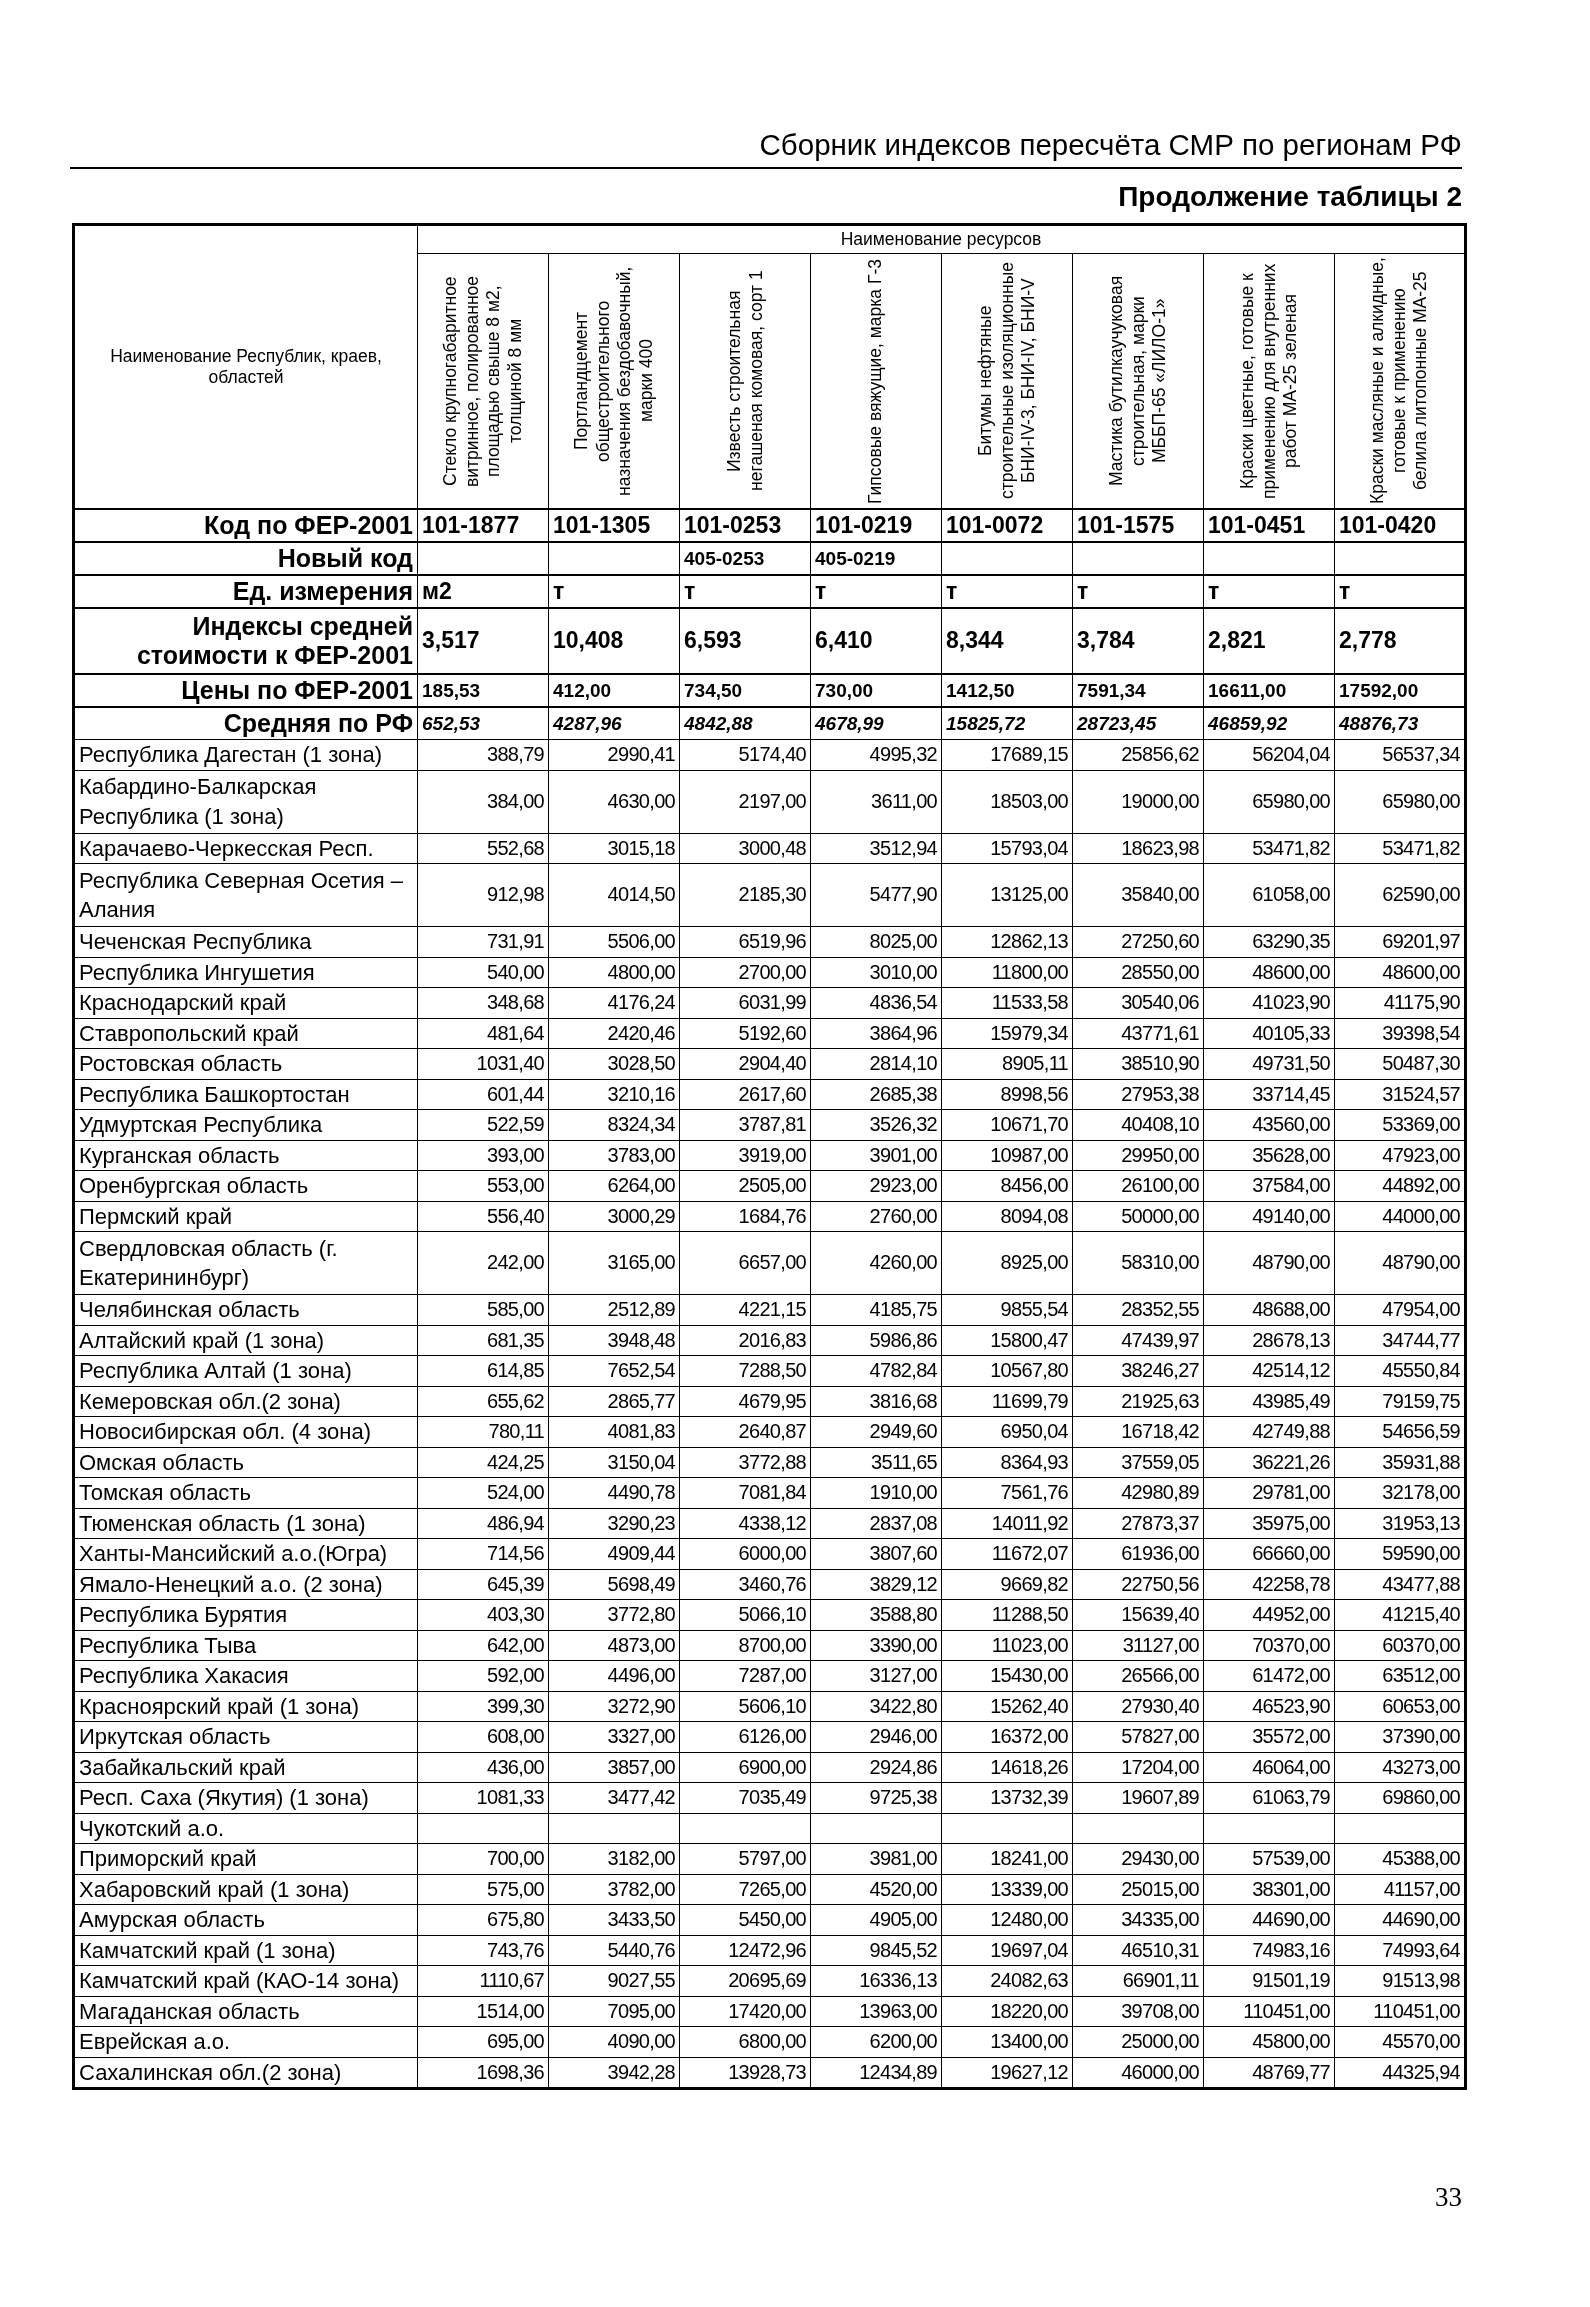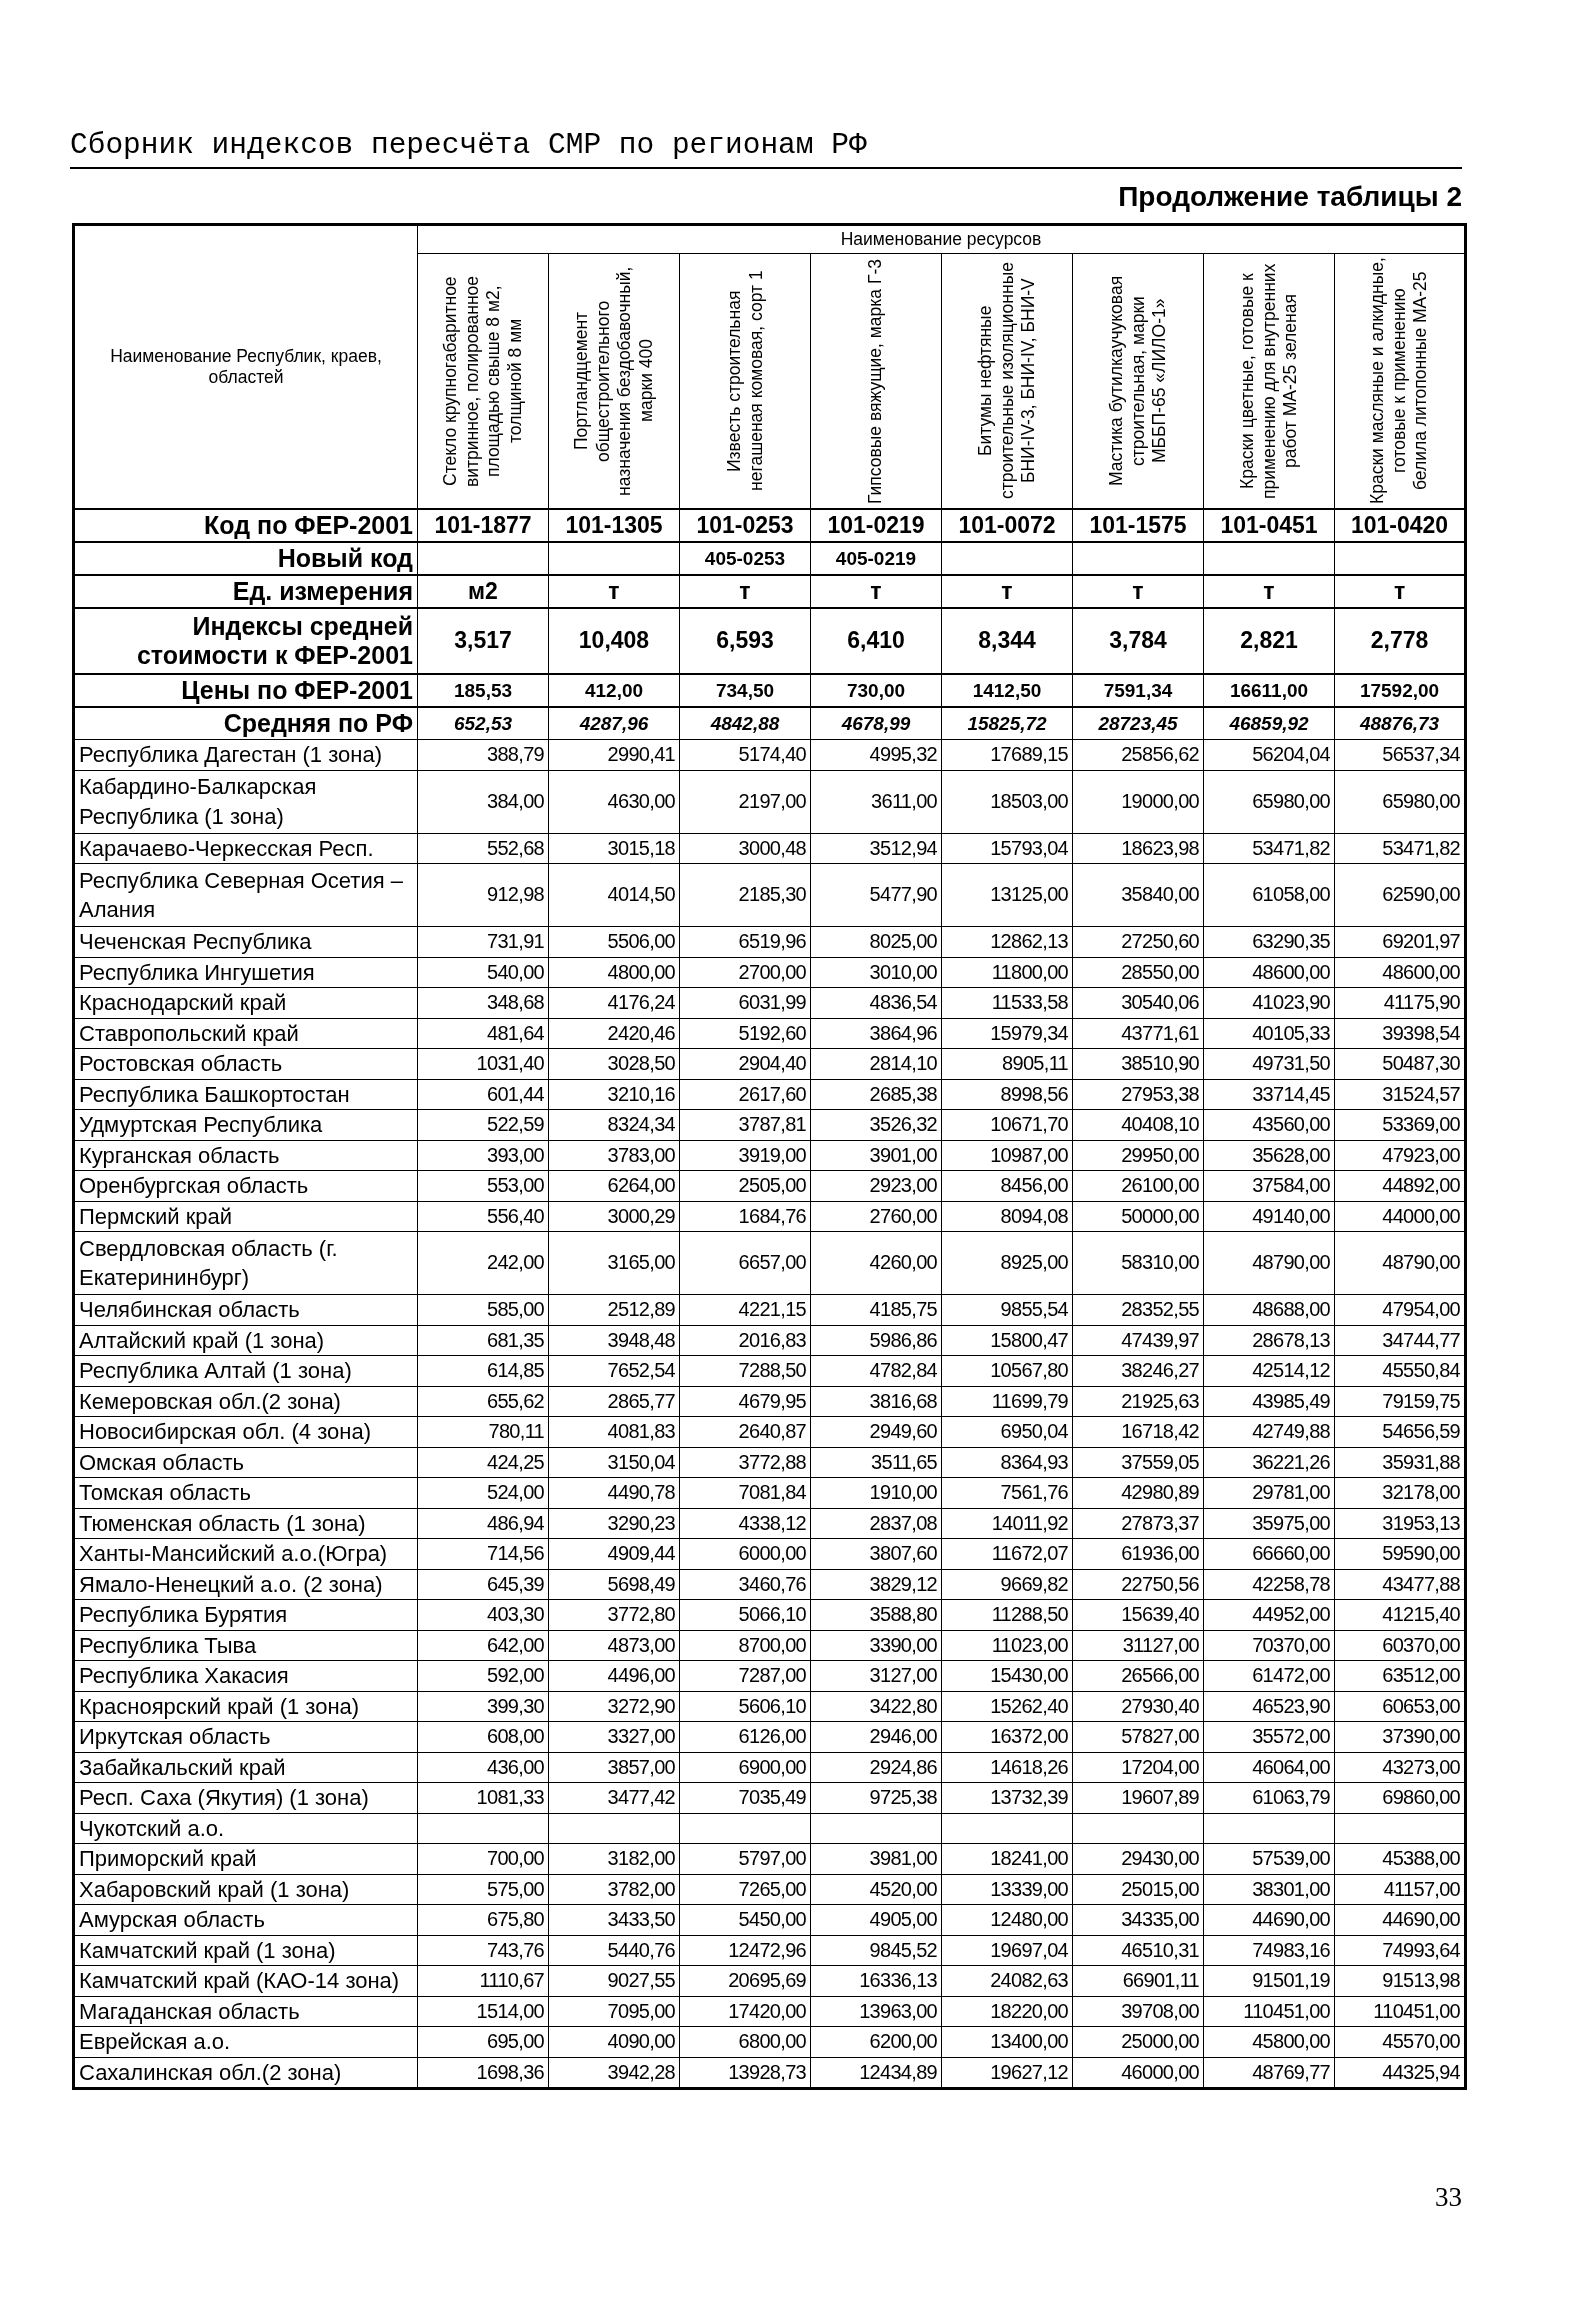--- a/index.html
+++ b/index.html
@@ -2,21 +2,21 @@
 <html style="font-size:10.7px"><head>
 <meta charset="utf-8">
 <style>
   html, body { margin: 0; padding: 0; background: #ffffff; }
   body {
     width: 1590px; height: 2307px; position: relative; overflow: hidden;
     font-family: "Liberation Sans", sans-serif; color: #000;
   }
   .running-head {
     position: absolute; left: 70px; right: 128px; top: 128px;
-    font-family: Liberation Mono, monospace;
+    text-align: right; font-family: Liberation Sans, sans-serif;
     font-size: 29.5px; padding-bottom: 5.4px; border-bottom: 2.7px solid #000;
   }
   .table-caption {
     position: absolute; right: 128px; top: 181px;
     font-weight: bold; font-size: 28px; margin-left: 24px;
   }
   table.main {
     position: absolute; left: 72px; top: 223px; width: 1391px;
     border-collapse: collapse; table-layout: fixed;
     border: 3.4px solid #000;
@@ -28,21 +28,21 @@
   col.c-val { width: 131px; }
   th.corner { font-weight: normal; font-size: 17.5px; text-align: center; vertical-align: middle; }
   th.res-title { font-weight: normal; font-size: 17.5px; height: 27px; text-align: center; }
   th.rot { height: 254px; padding: 0; vertical-align: middle; font-weight: normal; }
   .rot-wrap { display: flex; align-items: center; justify-content: center; height: 254px; }
   .rot-text {
     writing-mode: vertical-rl; transform: rotate(180deg);
     font-size: 17.5px; line-height: 21.5px; text-align: center; max-height: 248px;
   }
   tr.meta td { font-weight: bold; font-size: 25px; height: 31px; border-top: 2.7px solid #000; text-align: right; }
-  tr.meta td.val { text-align: center; font-size: 23px; }
+  tr.meta td.val { text-align: left; font-size: 23px; }
   tr.meta td.val.small { font-size: 19px; margin-top: 20px; }
   tr.meta td.val.italic { font-style: italic; font-size: 19px; }
   tr.meta.tall td { height: 64px; line-height: 29.5px; }
   tr.data td { font-size: 22px; height: 29.5px; line-height: 29.5px; white-space: nowrap; }
   tr.data td.name { white-space: normal; line-height: 29.5px; }
   tr.data td.num { text-align: right; font-size: 20px; letter-spacing: -0.7px; }
   tr.data.tall td { height: 62px; }
   .page-number {
     position: absolute; right: 128px; top: 2182px;
     font-family: "Liberation Serif", serif; font-size: 27px;

